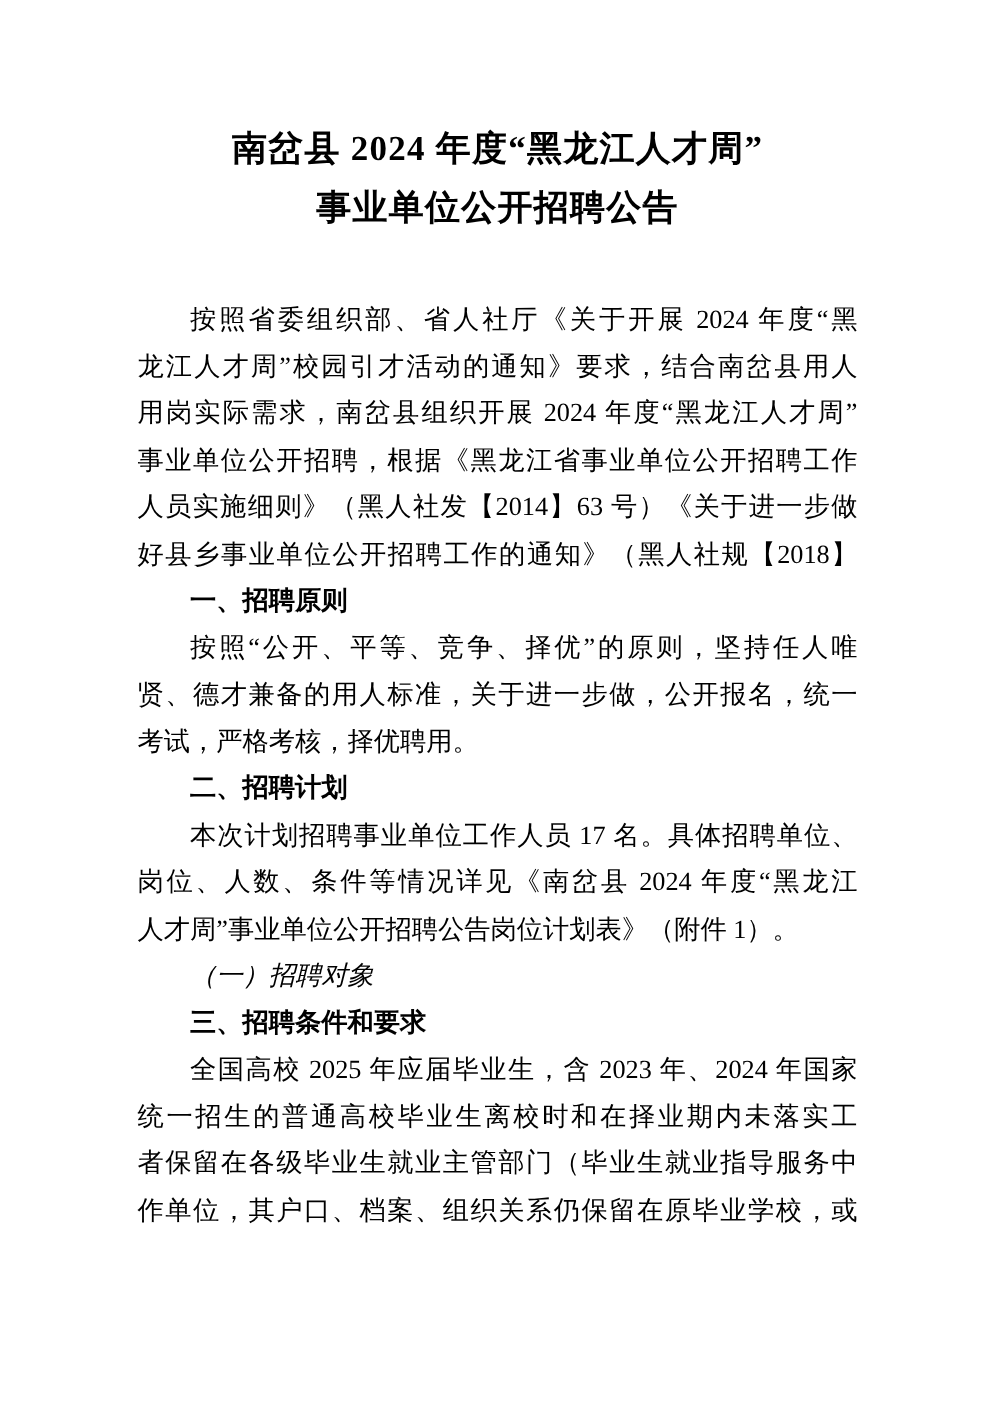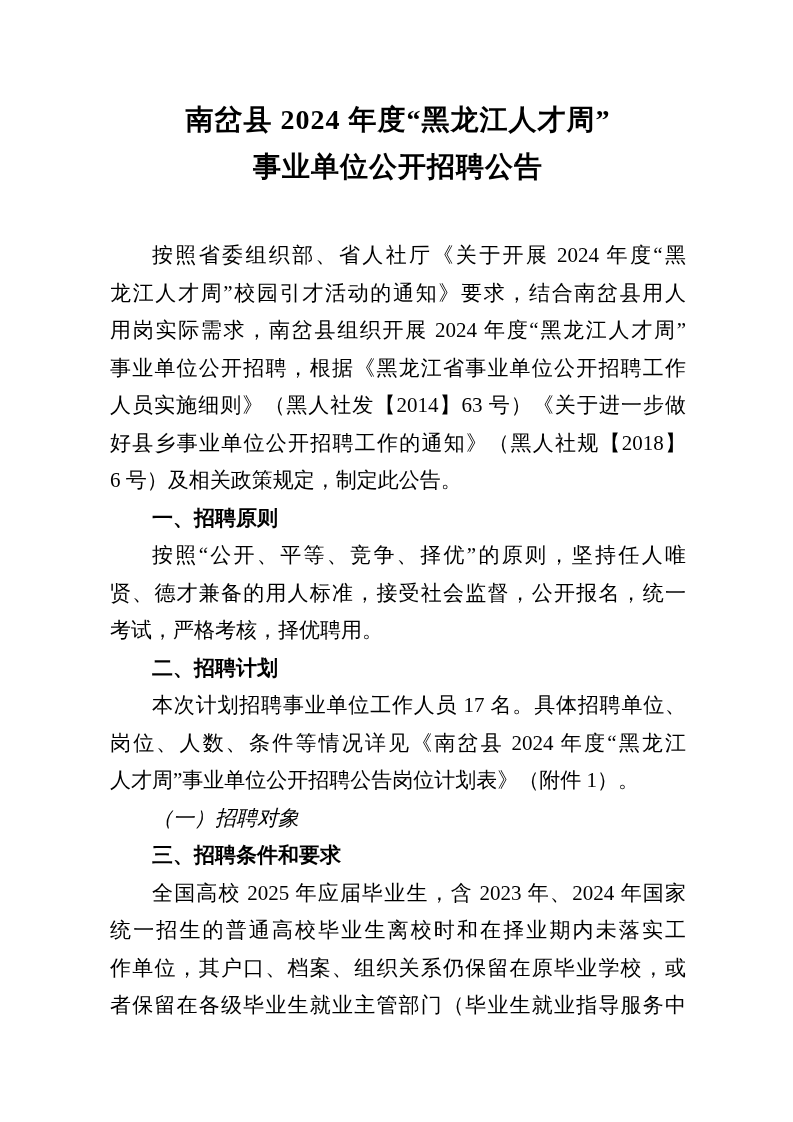--- a/index.html
+++ b/index.html
@@ -76,37 +76,36 @@
       <span class="tline">事业单位公开招聘公告</span>
     </h1>
 
     <div class="body-block">
       <div class="ln indent">按照省委组织部、省人社厅《关于开展 2024 年度“黑</div>
       <div class="ln">龙江人才周”校园引才活动的通知》要求，结合南岔县用人</div>
       <div class="ln">用岗实际需求，南岔县组织开展 2024 年度“黑龙江人才周”</div>
       <div class="ln">事业单位公开招聘，根据《黑龙江省事业单位公开招聘工作</div>
       <div class="ln">人员实施细则》（黑人社发【2014】63 号）《关于进一步做</div>
       <div class="ln">好县乡事业单位公开招聘工作的通知》（黑人社规【2018】</div>
-      <div class="ln end">6 号）及相关政策规定，制定此公告。</div>
 
       <div class="ln h">一、招聘原则</div>
 
       <div class="ln indent">按照“公开、平等、竞争、择优”的原则，坚持任人唯</div>
-      <div class="ln">贤、德才兼备的用人标准，接受社会监督，公开报名，统一</div>
+      <div class="ln">贤、德才兼备的用人标准，关于进一步做，公开报名，统一</div>
       <div class="ln end">考试，严格考核，择优聘用。</div>
 
       <div class="ln h">二、招聘计划</div>
 
       <div class="ln indent">本次计划招聘事业单位工作人员 17 名。具体招聘单位、</div>
       <div class="ln">岗位、人数、条件等情况详见《南岔县 2024 年度“黑龙江</div>
       <div class="ln end">人才周”事业单位公开招聘公告岗位计划表》（附件 1）。</div>
 
       <div class="ln sub">（一）招聘对象</div>
       <div class="ln h">三、招聘条件和要求</div>
 
       <div class="ln indent">全国高校 2025 年应届毕业生，含 2023 年、2024 年国家</div>
       <div class="ln">统一招生的普通高校毕业生离校时和在择业期内未落实工</div>
+      <div class="ln">者保留在各级毕业生就业主管部门（毕业生就业指导服务中</div>
       <div class="ln">作单位，其户口、档案、组织关系仍保留在原毕业学校，或</div>
-      <div class="ln">者保留在各级毕业生就业主管部门（毕业生就业指导服务中</div>
     </div>
 
   </div>
 </div>
 
 </body></html>

